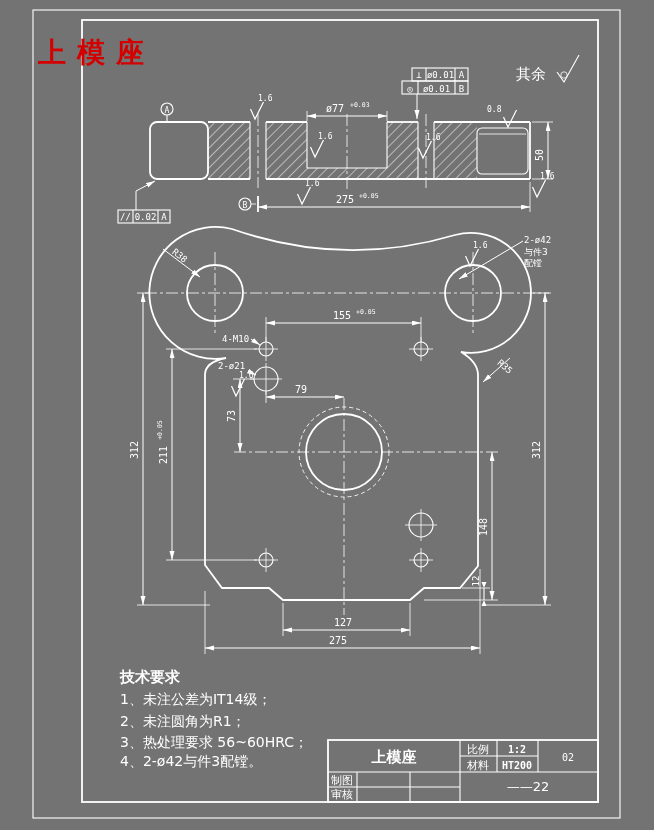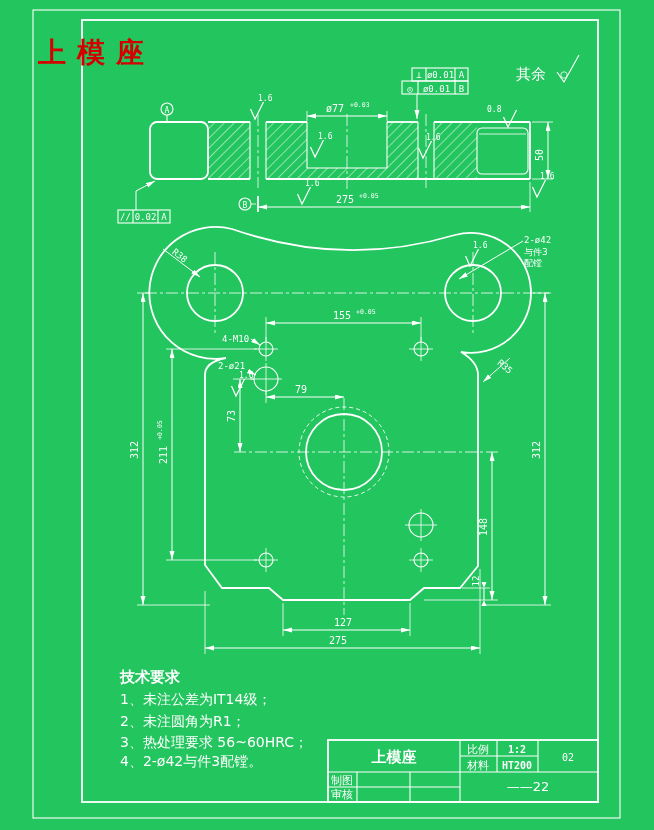--- a/index.html
+++ b/index.html
@@ -1,16 +1,16 @@
 <!DOCTYPE html>
 <html><head>
 <meta charset="utf-8">
 <style>
   html,body{margin:0;padding:0;background:#000;}
-  #page{position:relative;width:654px;height:830px;background:#22c55e;overflow:hidden;}
+  #page{position:relative;width:654px;height:830px;background:#737373;overflow:hidden;}
   svg{display:block;}
   .ln{stroke:#fff;fill:none;stroke-width:1.8;}
   .ln1{stroke:#fff;fill:none;stroke-width:1.1;}
   .thin{stroke:#fff;fill:none;stroke-width:0.8;}
   .dash{stroke:#fff;fill:none;stroke-width:0.8;stroke-dasharray:12 3 3 3;}
   .dash2{stroke:#fff;fill:none;stroke-width:0.9;stroke-dasharray:4 3;}
   .dim{stroke:#fff;fill:none;stroke-width:1;marker-start:url(#arr);marker-end:url(#arr);}
   .ldr{stroke:#fff;fill:none;stroke-width:1;marker-end:url(#arr);}
   .t{fill:#fff;font-family:"DejaVu Sans Mono","Liberation Mono",monospace;font-size:10px;}
   .t8{fill:#fff;font-family:"DejaVu Sans Mono","Liberation Mono",monospace;font-size:8px;}

